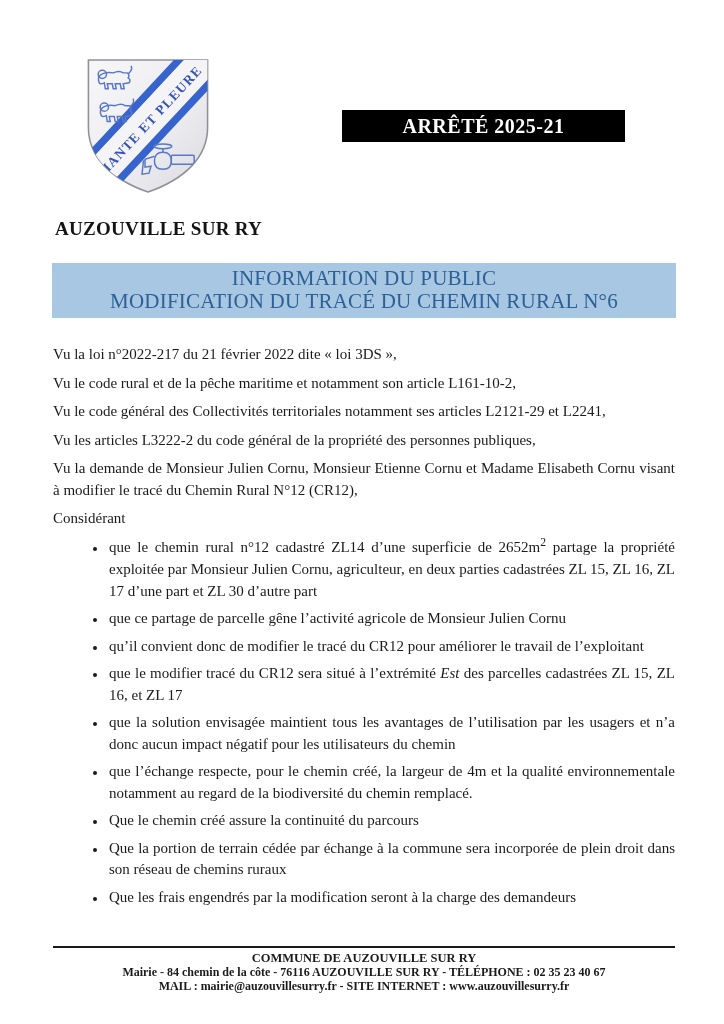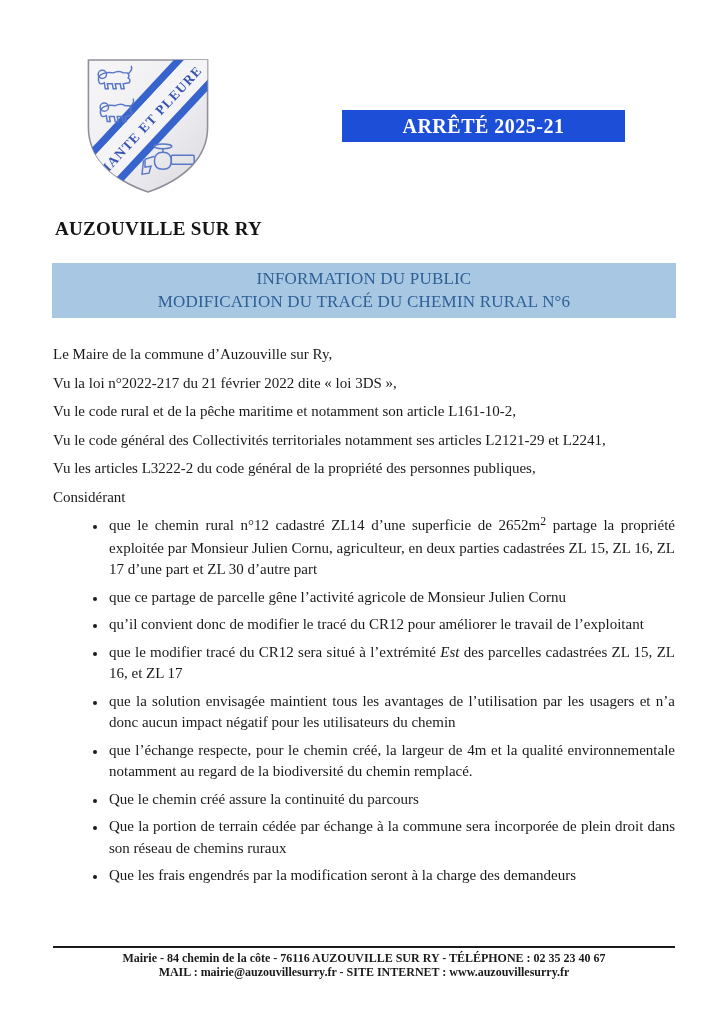--- a/index.html
+++ b/index.html
@@ -21,36 +21,36 @@
     position:absolute; left:55px; top:218px;
     font-size:19px; font-weight:bold; letter-spacing:0.3px;
     color:#141414;
     text-align:center;
   }
 
   
   .arrete-banner {
     position:absolute; left:342px; top:110px;
     width:283px; height:32px;
-    background:#1d4ed8;
+    background:#000000;
     display:flex; align-items:center; justify-content:center;
   }
   .arrete-banner span {
     color:#ffffff; font-weight:bold; font-size:20px; letter-spacing:0.5px;
   }
 
   
   .info-band {
     position:absolute; left:52px; top:263px; width:624px;
     background:#a8c7e2;
     text-align:center;
     padding:4px 0 5px 0;
   }
   .info-band div {
-    color:#2e6096; font-size:17px; line-height:23px; letter-spacing:0.2px;
+    color:#2e6096; font-size:21px; line-height:23px; letter-spacing:0.2px;
   }
 
   
   .body-text {
     position:absolute; left:53px; top:344px; width:622px;
     font-size:15px; line-height:21.5px; text-align:justify;
   }
   .body-text p { margin:0 0 7px 0; }
   .body-text ul {
     margin:6px 0 0 0; padding-left:54px;
@@ -121,39 +121,40 @@
   </div>
 
   <div class="commune-name">AUZOUVILLE SUR RY</div>
 
   <div class="info-band">
     <div>INFORMATION DU PUBLIC</div>
     <div>MODIFICATION DU TRACÉ DU CHEMIN RURAL N°6</div>
   </div>
 
   <div class="body-text">
-    <p>Le Maire de la commune d’Auzouville sur Ry,</p>
     <p>Vu la loi n°2022-217 du 21 février 2022 dite « loi 3DS »,</p>
     <p>Vu le code rural et de la pêche maritime et notamment son article L161-10-2,</p>
     <p>Vu le code général des Collectivités territoriales notamment ses articles L2121-29 et L2241,</p>
     <p>Vu les articles L3222-2 du code général de la propriété des personnes publiques,</p>
+    <p>Vu la demande de Monsieur Julien Cornu, Monsieur Etienne Cornu et Madame Elisabeth Cornu visant à modifier le tracé du Chemin Rural N°12 (CR12),</p>
     <p>Considérant</p>
 
     <ul>
       <li><span>que le chemin rural n°12 cadastré ZL14 d’une superficie de 2652m</span><span class="sup">2</span><span> partage la propriété exploitée par Monsieur Julien Cornu, agriculteur, en deux parties cadastrées ZL 15, ZL 16, ZL 17 d’une part et ZL 30 d’autre part</span></li>
       <li><span>que ce partage de parcelle gêne l’activité agricole de Monsieur Julien Cornu</span></li>
       <li><span>qu’il convient donc de modifier le tracé du CR12 pour améliorer le travail de l’exploitant</span></li>
       <li><span>que le modifier tracé du CR12 sera situé à l’extrémité </span><em>Est</em><span> des parcelles cadastrées ZL 15, ZL 16, et ZL 17</span></li>
       <li><span>que la solution envisagée maintient tous les avantages de l’utilisation par les usagers et n’a donc aucun impact négatif pour les utilisateurs du chemin</span></li>
       <li><span>que l’échange respecte, pour le chemin créé, la largeur de 4m et la qualité environnementale notamment au regard de la biodiversité du chemin remplacé.</span></li>
       <li><span>Que le chemin créé assure la continuité du parcours</span></li>
       <li><span>Que la portion de terrain cédée par échange à la commune sera incorporée de plein droit dans son réseau de chemins ruraux</span></li>
       <li><span>Que les frais engendrés par la modification seront à la charge des demandeurs</span></li>
     </ul>
   </div>
 
   <div class="footer">
     <div class="footer-rule"></div>
+    <div class="footer-line1">COMMUNE DE AUZOUVILLE SUR RY</div>
     <div class="footer-line2">Mairie - 84 chemin de la côte - 76116 AUZOUVILLE SUR RY - TÉLÉPHONE : 02 35 23 40 67</div>
     <div class="footer-line3">MAIL : mairie@auzouvillesurry.fr - SITE INTERNET : www.auzouvillesurry.fr</div>
   </div>
 
 </div>
 
 </body></html>

